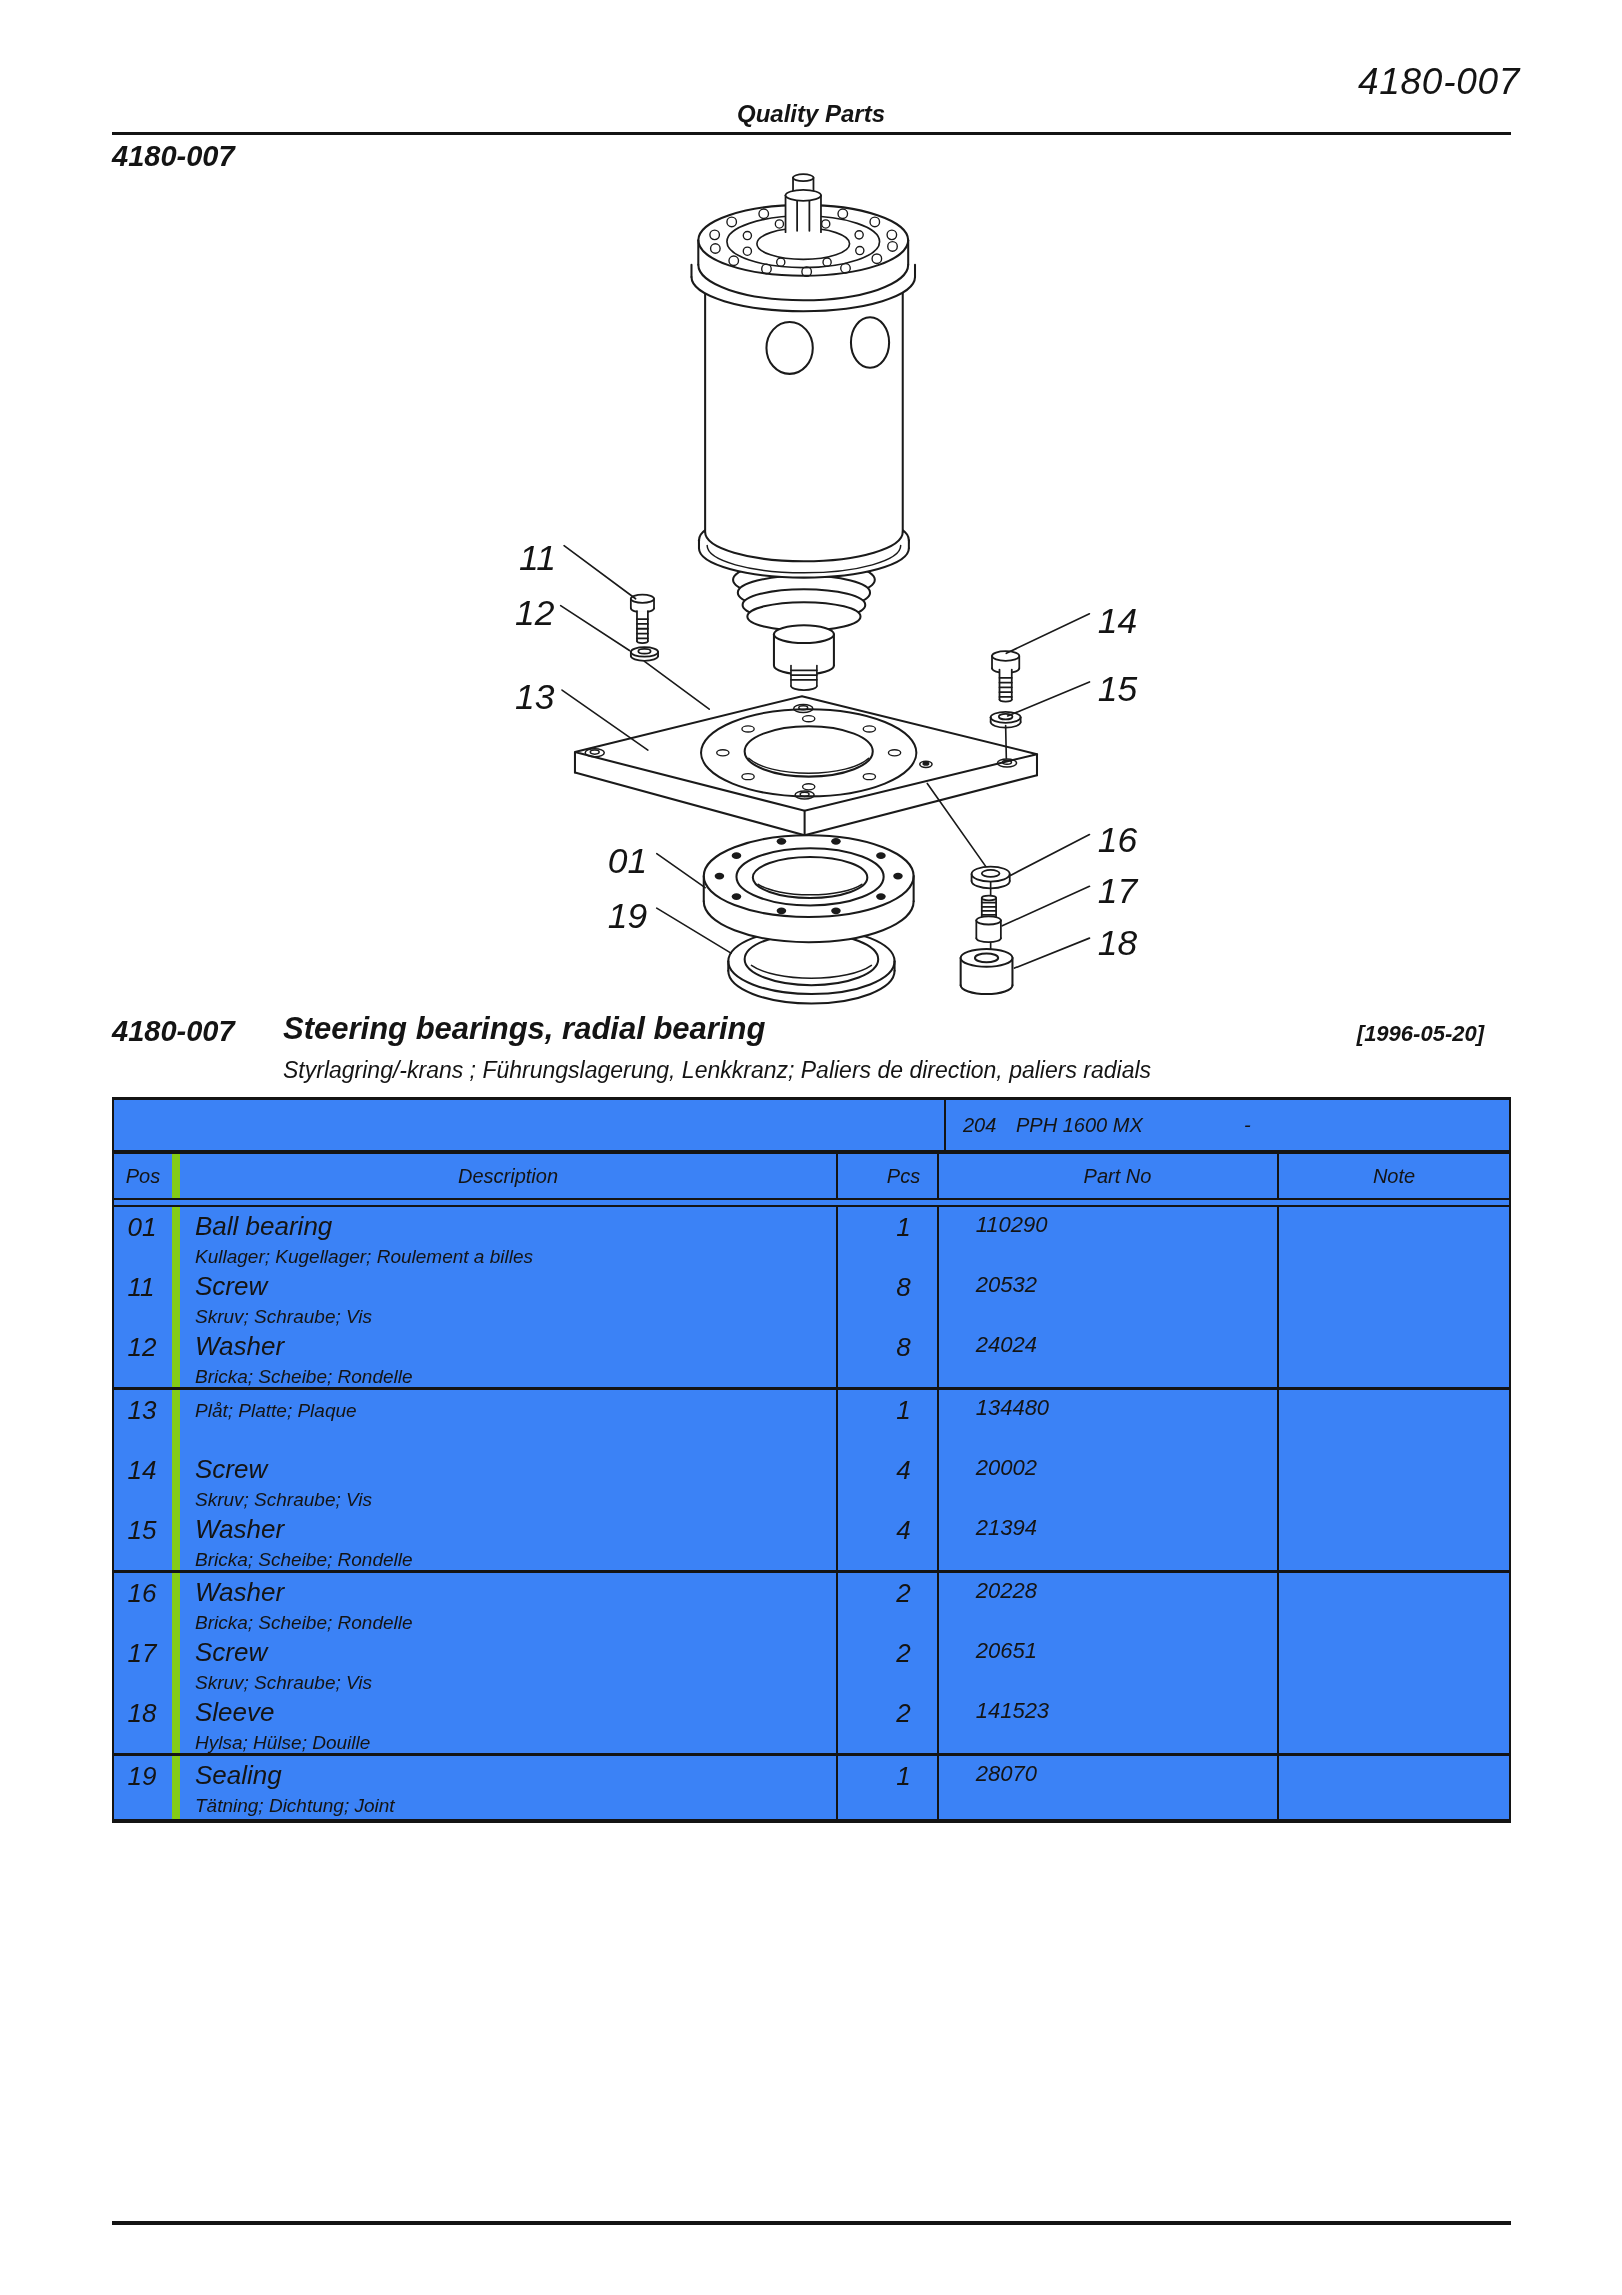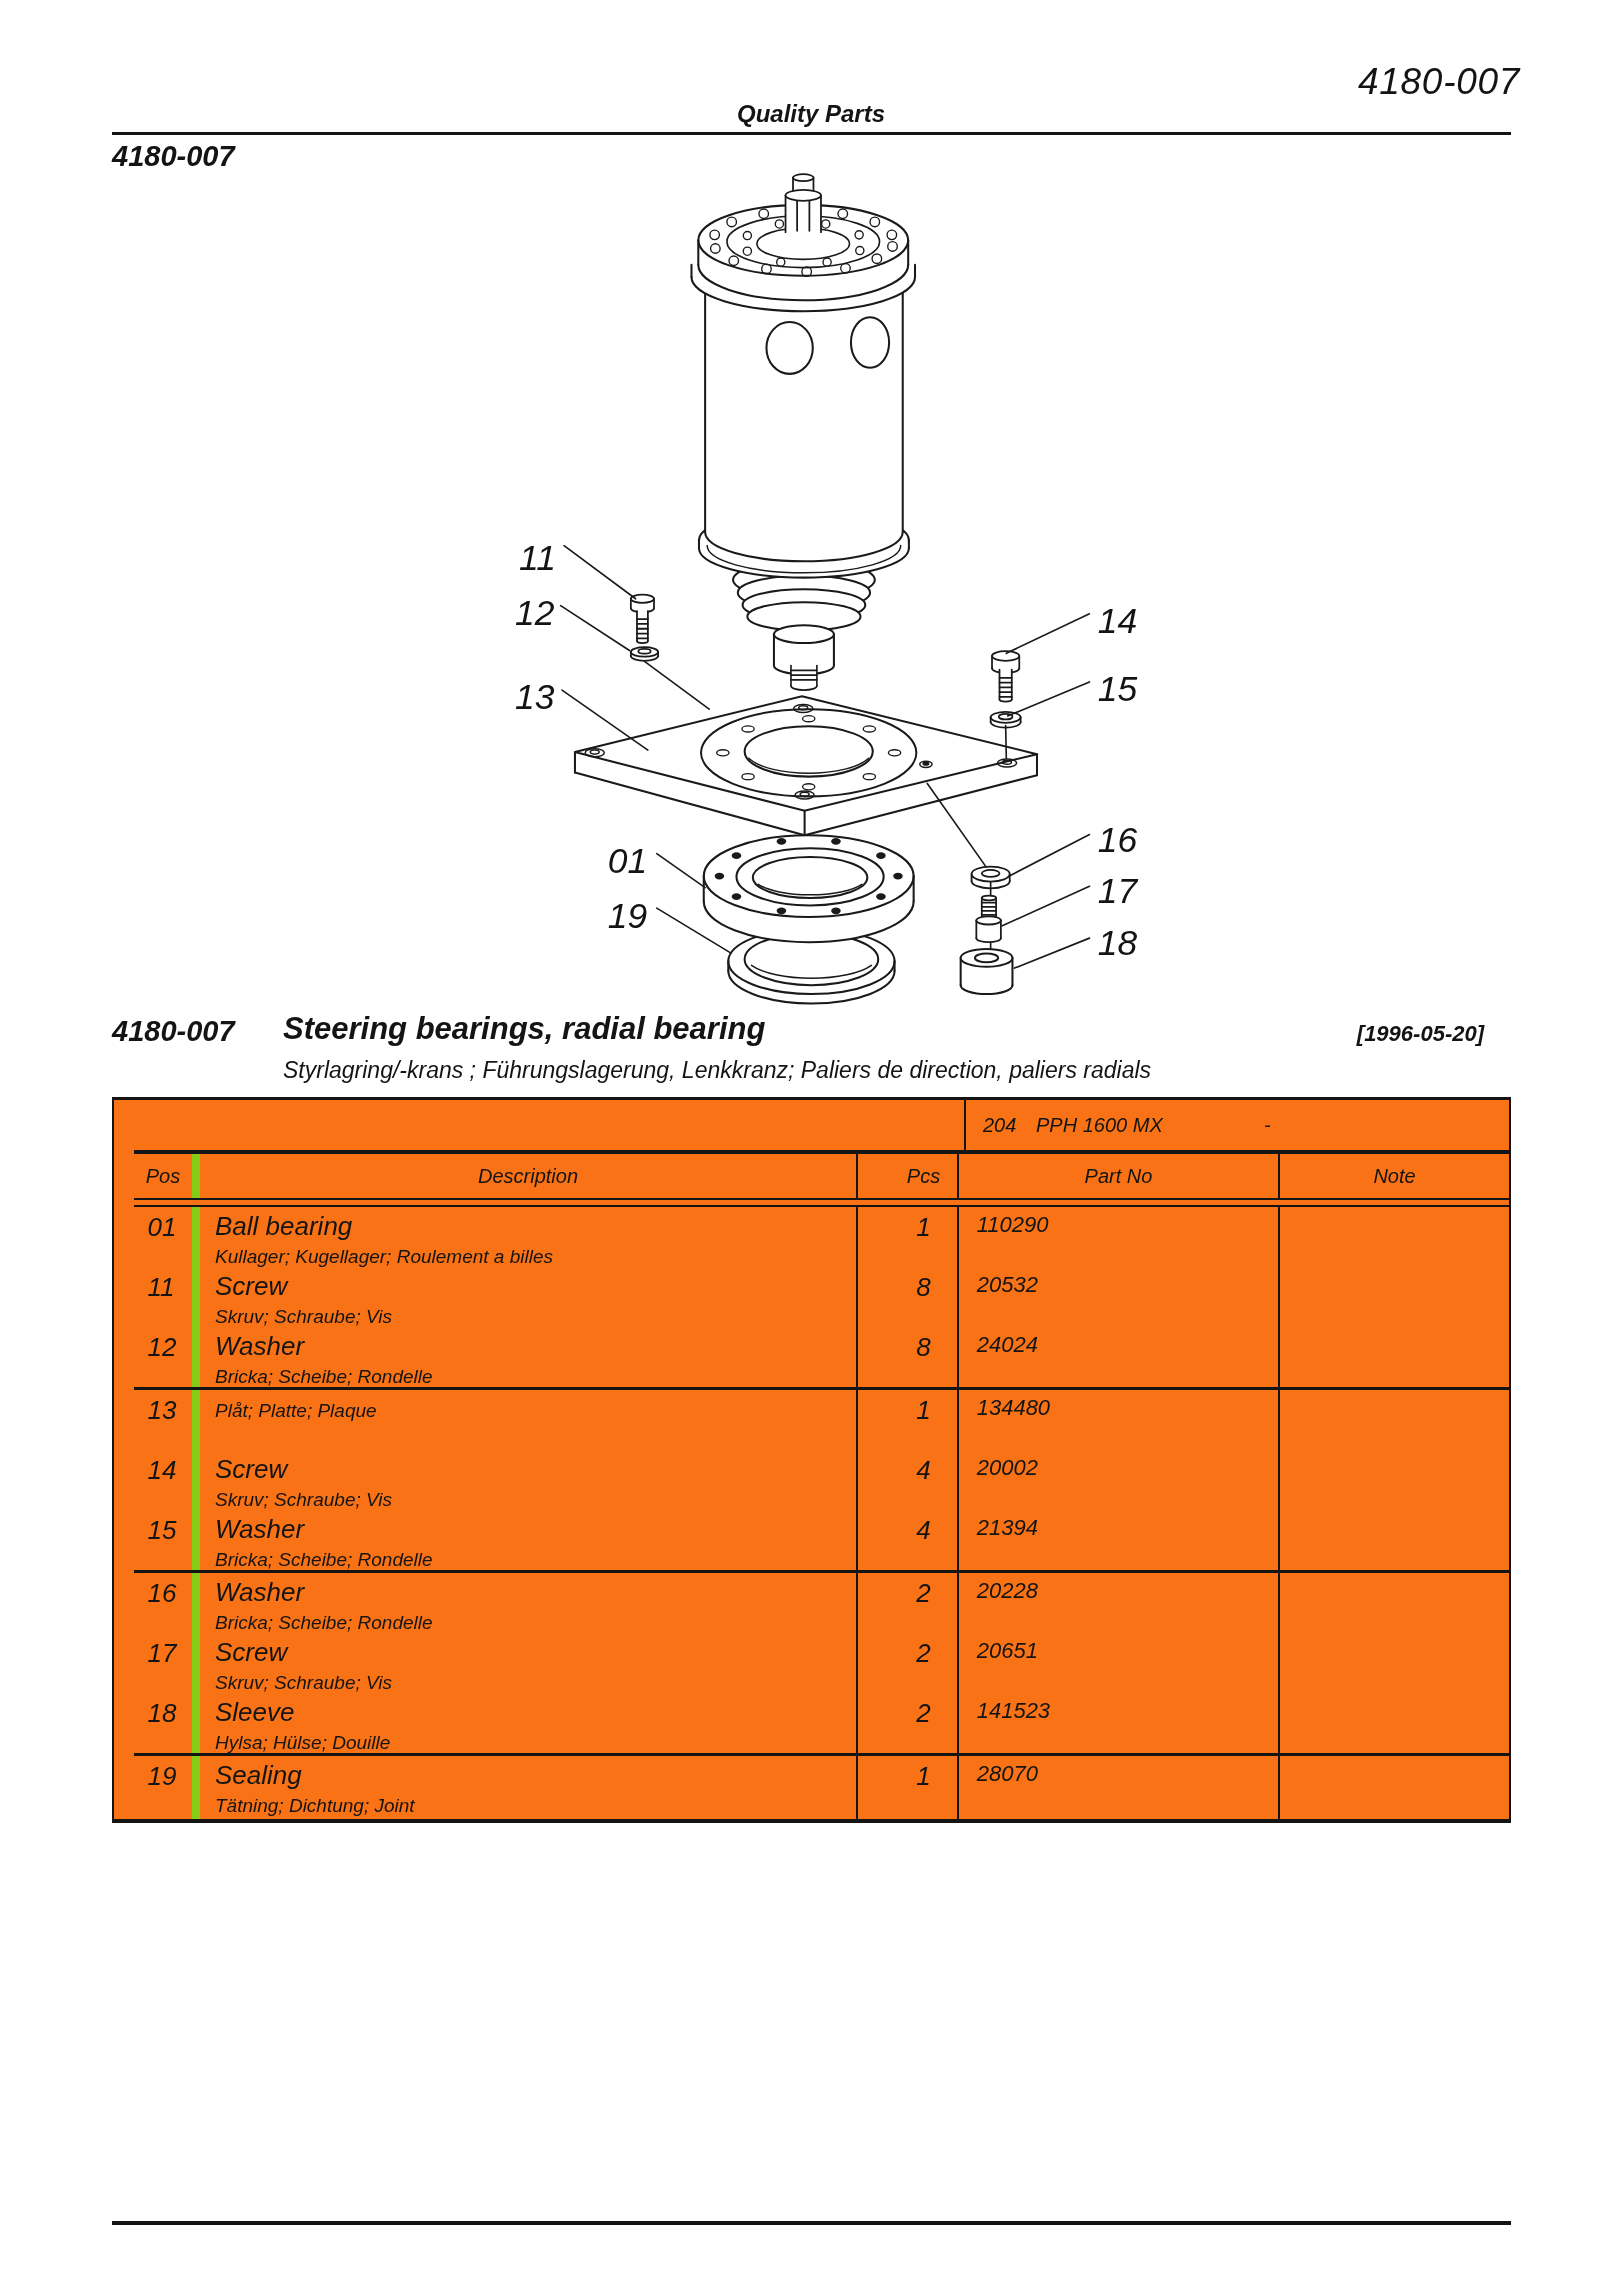--- a/index.html
+++ b/index.html
@@ -17,35 +17,34 @@
   .hdr-left-code{top:140px; left:112px; font-size:29px; font-weight:bold;}
   
   .sec-code{top:1015px; left:112px; font-size:29px; font-weight:bold;}
   .sec-title{top:1011px; left:283px; font-size:31px; font-weight:bold;}
   .sec-date{top:1021px; right:138px; font-size:22px; font-weight:bold;}
   .sec-sub{top:1057px; left:283px; font-size:23px;}
   
   .ptable{
     top:1097px; left:112px; width:1399px; box-sizing:border-box;
     border:2.7px solid #141414; border-top-width:3.4px; border-bottom-width:4.8px;
-    background:#f97316;
-    padding-left:20px;
+    background:#3b82f6;
   }
   .model-box{position:relative; height:50px; border-bottom:4.1px solid #141414;}
   .model-div{position:absolute; left:830px; top:0; bottom:0; width:2px; background:#141414;}
   .model-box span{position:absolute; top:0; line-height:50px; font-size:20px;}
   .m-code{left:849px;} .m-name{left:902px;} .m-var{left:1130px;}
   .thead{display:flex; height:44px; line-height:44px; font-size:20px; text-align:center;
          border-bottom:2px solid #141414;}
   .dblsep{height:4.8px; border-bottom:2.7px solid #141414;}
   .cell{box-sizing:border-box;}
   .c-pos{width:66px;  border-right:8px solid #84cc16;}
   .c-desc{width:658px; border-right:2px solid #141414; text-align:left;}
   .c-pcs{width:69px; border-right:2px solid #141414;margin-left:32px;}
-  .c-part{width:321px; border-right:2px solid #141414; text-align:left;}
+  .c-part{width:321px; border-right:2px solid #141414; text-align:left;margin-left:19px;}
   .c-note{flex:1;}
   .tgroup{border-top:3.4px solid #141414;}
   .tgroup:first-child{border-top:none;}
   .trow{display:flex; height:60px;}
   .tgroup:last-child .trow{height:63px;}
   .trow .c-pos{padding:5.5px 0 0 13.6px; font-size:26px; text-align:left;}
   .trow .c-desc{padding:5.5px 0 0 15px;}
   .d-main{font-size:26px; line-height:1.1;}
   .d-sub{font-size:19px; margin-top:4.8px;}
   .trow .c-pcs{padding-top:5.5px; font-size:26px; text-align:center;}

